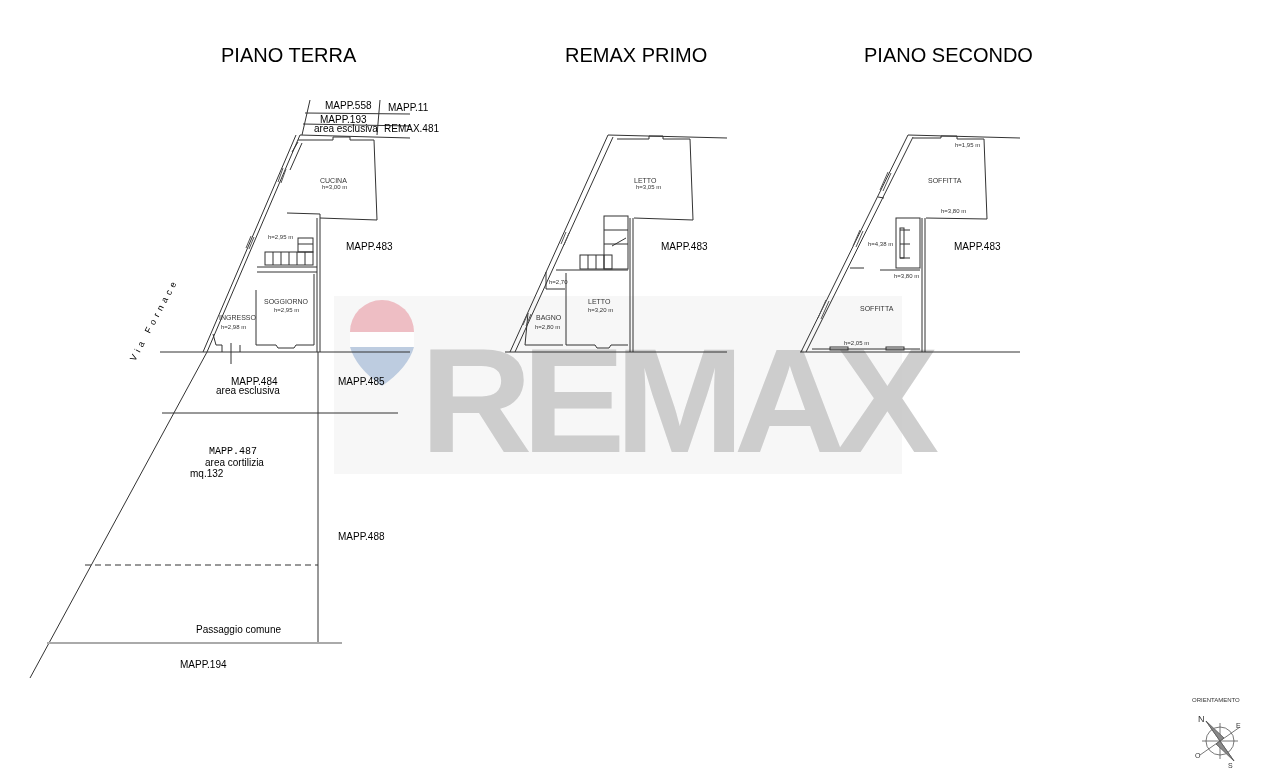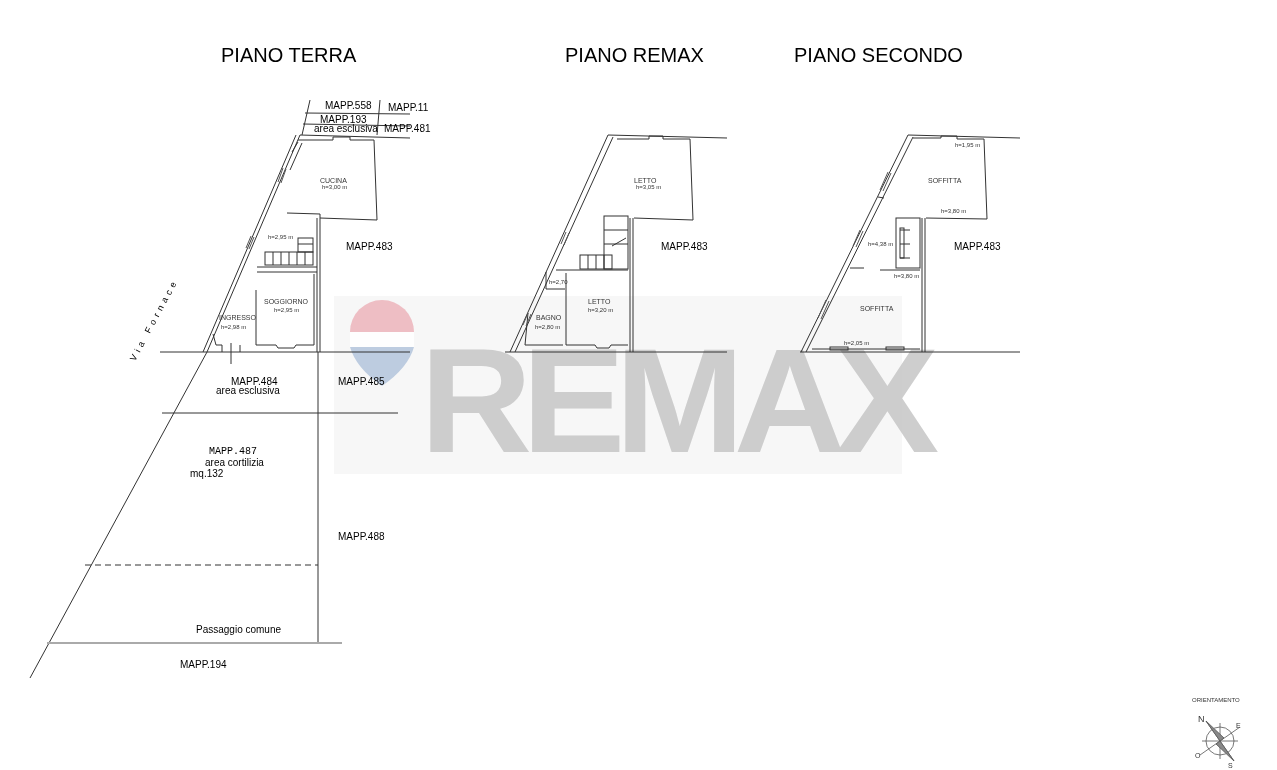--- a/index.html
+++ b/index.html
@@ -11,22 +11,22 @@
     svg.plan { position: absolute; left: 0; top: 0; }
     .watermark { position: absolute; left: 334px; top: 296px; width: 568px; height: 178px; background: rgba(240,240,240,0.55); }
     .wm-text { position: absolute; left: 420px; top: 336px; font-size: 148px; font-weight: bold; color: #c9c9c9; letter-spacing: -10px; line-height: 130px; white-space: nowrap; transform: scaleX(1.05); transform-origin: left top; opacity: 0.9; }
     .compass-label { position: absolute; left: 1192px; top: 697px; font-size: 6px; color: #333; }
     .street { position: absolute; left: 128px; top: 358px; font-size: 9px; letter-spacing: 4px; transform: rotate(-62deg); transform-origin: left top; white-space: nowrap; }
   </style>
 </head>
 <body>
 
 <div class="title" style="left:221px; top:44px;">PIANO TERRA</div>
-<div class="title" style="left:565px; top:44px;">PIANO REMAX</div>
-<div class="title" style="left:794px; top:44px;">PIANO SECONDO</div>
+<div class="title" style="left:565px; top:44px;">REMAX PRIMO</div>
+<div class="title" style="left:864px; top:44px;">PIANO SECONDO</div>
 
 <div class="watermark"></div>
 <svg class="plan" width="1277" height="770">
   <path d="M350,332 A32,32 0 0 1 414,332 L350,332 Z" fill="#ecb4bb" opacity="0.85"></path>
   <rect x="350" y="332" width="64" height="15" fill="#ffffff" opacity="0.85"></rect>
   <path d="M350,347 L414,347 Q408,368 382,386 Q356,368 350,347 Z" fill="#b3c4dc" opacity="0.85"></path>
 </svg>
 <div class="wm-text">REMAX</div>
 
 <svg class="plan" width="1277" height="770">
@@ -128,21 +128,21 @@
       <line x1="863" y1="231" x2="856" y2="247"></line>
     <line x1="826" y1="300" x2="818" y2="318"></line>
       <line x1="829" y1="301" x2="821" y2="319"></line>
   </g>
 </svg>
 
 <div class="lbl" style="left:325px; top:101px;">MAPP.558</div>
 <div class="lbl" style="left:388px; top:103px;">MAPP.11</div>
 <div class="lbl" style="left:320px; top:115px;">MAPP.193</div>
 <div class="lbl" style="left:314px; top:124px;">area esclusiva</div>
-<div class="lbl" style="left:384px; top:124px;">MAPP.481</div>
+<div class="lbl" style="left:384px; top:124px;">REMAX.481</div>
 <div class="lbl room" style="left:320px; top:176px;">CUCINA</div>
 <div class="lbl small" style="left:322px; top:184px;">h=3,00 m</div>
 <div class="lbl small" style="left:268px; top:234px;">h=2,95 m</div>
 <div class="lbl" style="left:346px; top:242px;">MAPP.483</div>
 <div class="lbl room" style="left:264px; top:297px;">SOGGIORNO</div>
 <div class="lbl small" style="left:274px; top:307px;">h=2,95 m</div>
 <div class="lbl room" style="left:219px; top:313px;">INGRESSO</div>
 <div class="lbl small" style="left:221px; top:324px;">h=2,98 m</div>
 <div class="street">Via  Fornace</div>
 <div class="lbl" style="left:231px; top:377px;">MAPP.484</div>

